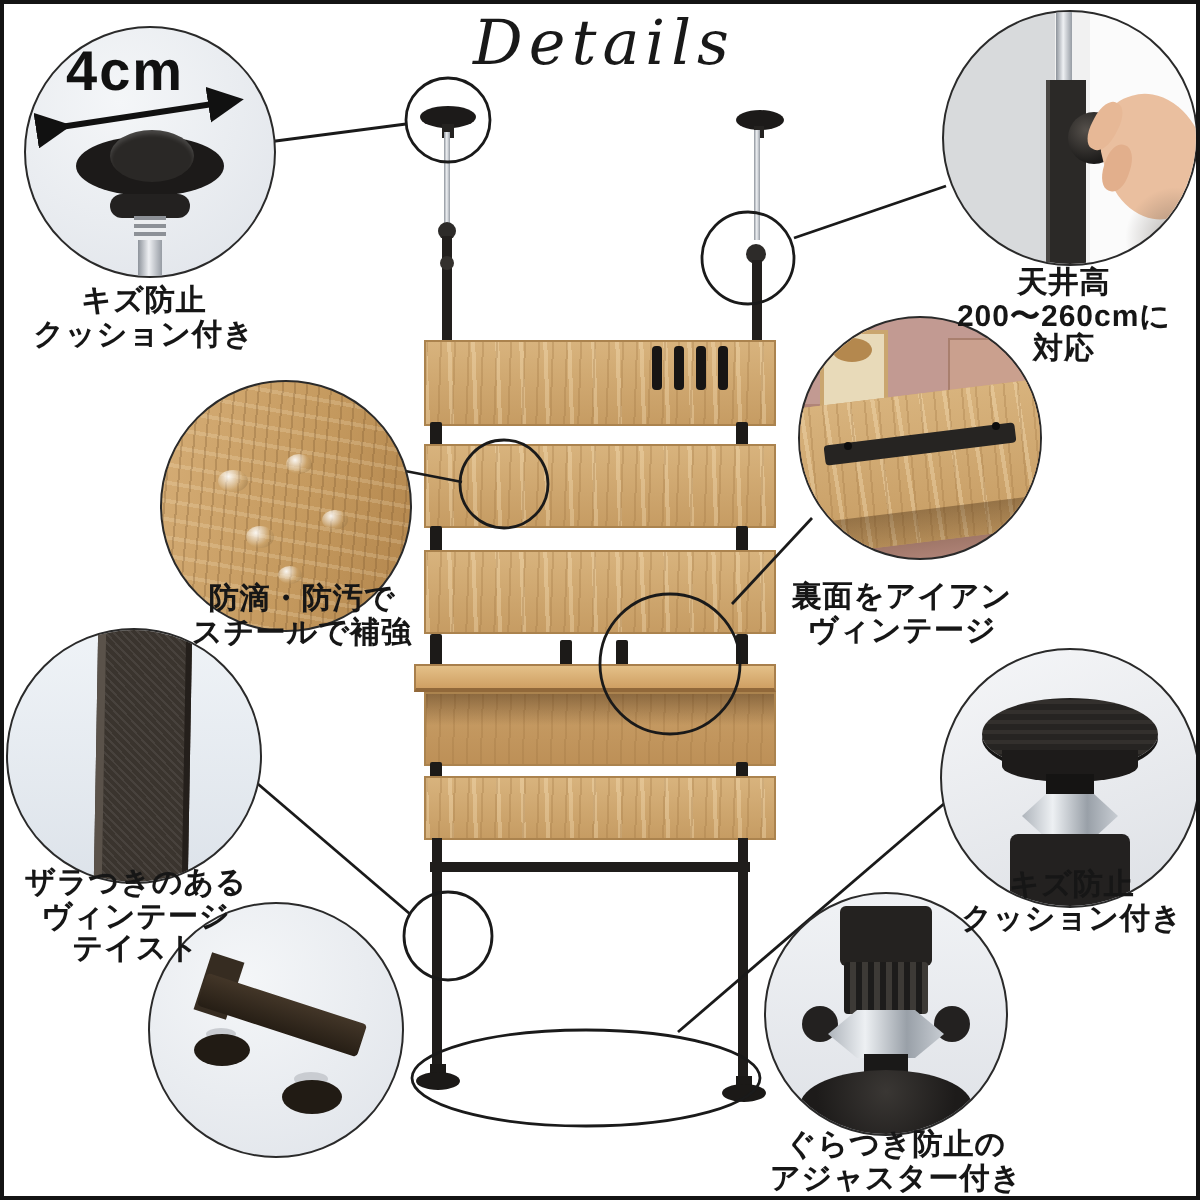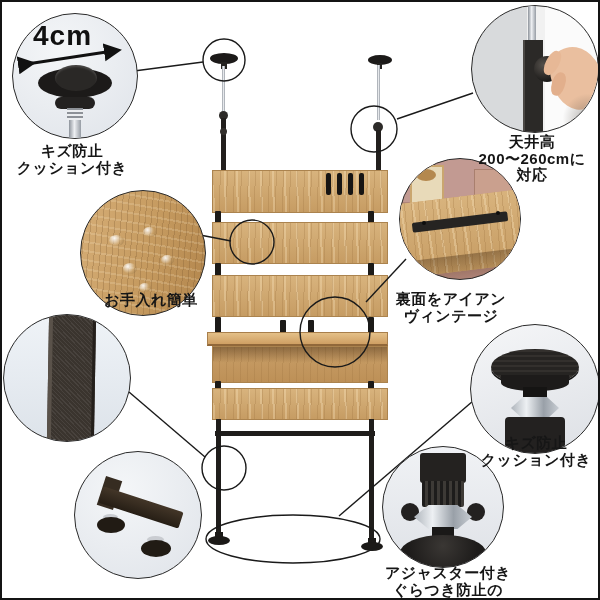--- a/index.html
+++ b/index.html
@@ -51,20 +51,21 @@
   .hexnut{
     clip-path:polygon(25% 0,75% 0,100% 50%,75% 100%,25% 100%,0 50%);
     background:linear-gradient(90deg,#aeb4bb,#edf0f3 32%,#99a0a8 68%,#c8cdd3);
   }
 </style>
 </head>
 <body>
 
 <div id="stage">
 
+  <div class="abs title">Details</div>
 
   <div>
 
     <div class="abs" style="left:208px;top:51px;width:28px;height:11px;background:#1c1a19;border-radius:50%;z-index:1;"></div>
     <div class="abs" style="left:219px;top:60px;width:6px;height:7px;background:#242220;z-index:1;"></div>
     <div class="abs" style="left:366px;top:53px;width:24px;height:10px;background:#1c1a19;border-radius:50%;z-index:1;"></div>
     <div class="abs" style="left:375px;top:61px;width:5px;height:6px;background:#242220;z-index:1;"></div>
 
     <div class="abs metal" style="left:220px;top:64px;width:3px;height:48px;z-index:1;"></div>
     <div class="abs" style="left:217px;top:109px;width:9px;height:9px;border-radius:50%;background:#2d2b29;z-index:1;"></div>
@@ -195,33 +196,39 @@
     <div class="abs hexnut" style="left:31px;top:58px;width:58px;height:24px;"></div>
     <div class="abs" style="left:49px;top:80px;width:22px;height:12px;background:#1a1918;"></div>
     <div class="abs" style="left:17px;top:88px;width:86px;height:36px;border-radius:50%;background:radial-gradient(circle at 50% 30%,#3a3734,#1d1b1a 70%);"></div>
   </div>
 
   <div class="label" style="left:0px;top:141px;width:140px;">
     <div>キズ防止</div>
     <div>クッション付き</div>
   </div>
   <div class="label" style="left:79px;top:290px;width:140px;">
-    <div>お手入れ簡単</div>
+    <div>防滴・防汚で</div>
+    <div>スチールで補強</div>
+  </div>
+  <div class="label" style="left:0px;top:432px;width:132px;">
+    <div>ザラつきのある</div>
+    <div>ヴィンテージ</div>
+    <div>テイスト</div>
   </div>
   <div class="label" style="left:460px;top:132px;width:140px;">
     <div>天井高</div>
     <div>200〜260cmに</div>
     <div>対応</div>
   </div>
   <div class="label" style="left:379px;top:273px;width:140px;margin-top:16px;">
     <div>裏面をアイアン</div>
     <div>ヴィンテージ</div>
   </div>
   <div class="label" style="left:468px;top:433px;width:132px;">
     <div>キズ防止</div>
     <div>クッション付き</div>
   </div>
   <div class="label" style="left:375px;top:563px;width:142px;">
+    <div>ぐらつき防止の</div>
     <div>アジャスター付き</div>
-    <div>ぐらつき防止の</div>
   </div>
 
 </div>
 
 </body></html>

